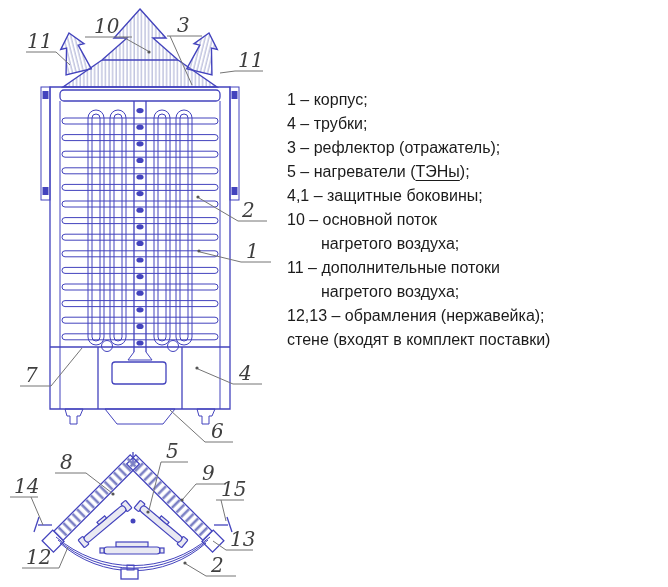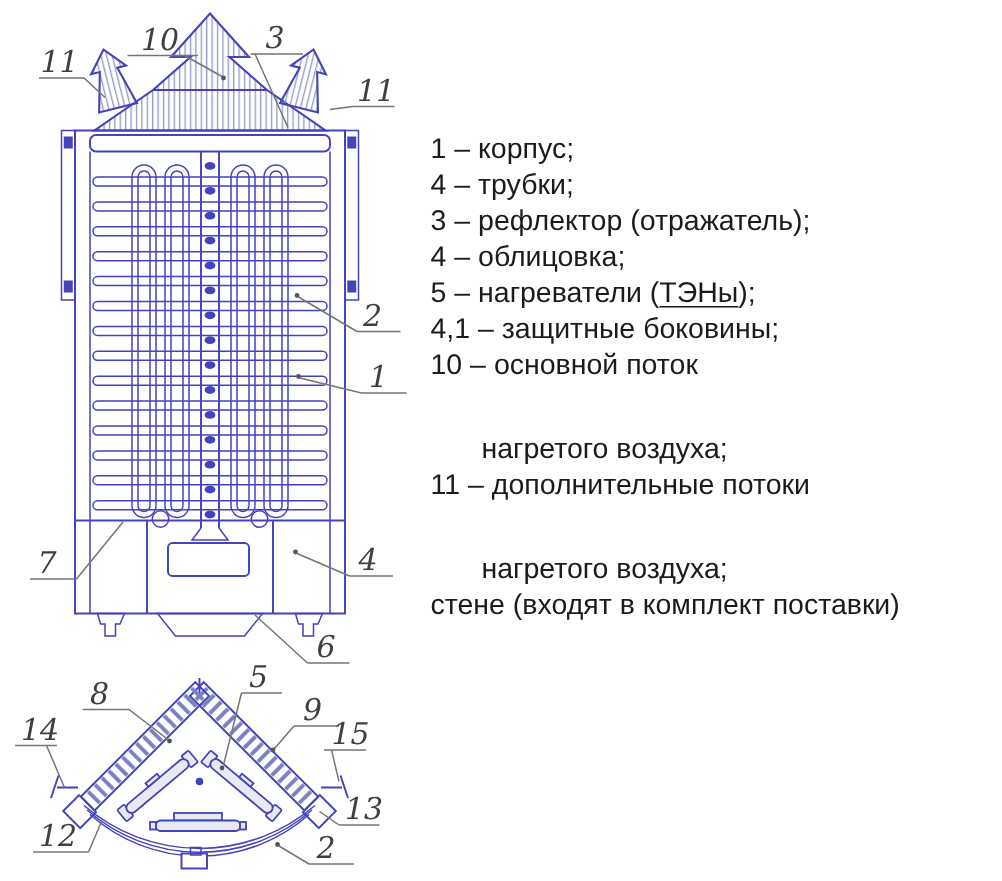--- a/index.html
+++ b/index.html
@@ -2,23 +2,23 @@
 <html><head>
 <meta charset="utf-8">
 <style>
   html,body{margin:0;padding:0;}
   body{
     width:668px;height:587px;position:relative;background:#ffffff;
     font-family:"Liberation Sans",sans-serif;overflow:hidden;
   }
   .legend{
     position:absolute;left:287px;top:88px;
-    font-size:19px;line-height:24px;color:#1b1b1b;white-space:nowrap;
+    font-size:16px;line-height:24px;color:#1b1b1b;white-space:nowrap;
   }
-  .legend .indent{padding-left:34px;margin-top:32px;}
+  .legend .indent{padding-left:34px;}
   .wavy{
     text-decoration-line:underline;
     text-decoration-style:wavy;
     text-decoration-color:#e64545;
     text-decoration-thickness:1px;
     text-underline-offset:3px;
     text-decoration:underline;
   }
   svg.drawing{position:absolute;left:0;top:0;}
   svg .ln{stroke:#4343bd;stroke-width:1.3;fill:none;}
@@ -286,21 +286,21 @@
       <circle class="dot" cx="185" cy="563" r="1.6"></circle>
       <text class="co" x="211" y="572">2</text>
     </g>
   </g>
 </svg>
 
 <div class="legend">
   <div>1 – корпус;</div>
   <div>4 – трубки;</div>
   <div>3 – рефлектор (отражатель);</div>
-  <div>4 – облицовка;</div>
   <div><span>5 – нагреватели (</span><span class="wavy">ТЭНы</span><span>);</span></div>
   <div>4,1 – защитные боковины;</div>
   <div>10 – основной поток</div>
   <div class="indent">нагретого воздуха;</div>
   <div>11 – дополнительные потоки</div>
   <div class="indent">нагретого воздуха;</div>
+  <div>12,13 – обрамления (нержавейка);</div>
   <div>стене (входят в комплект поставки)</div>
 </div>
 
 </body></html>

